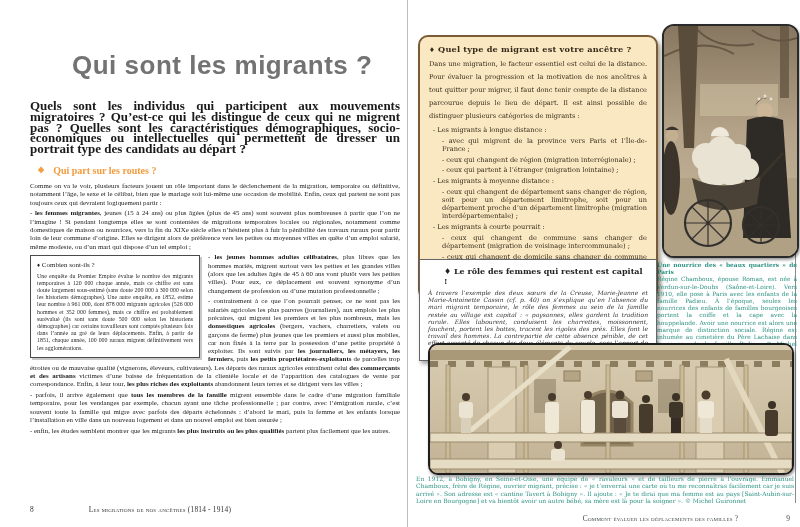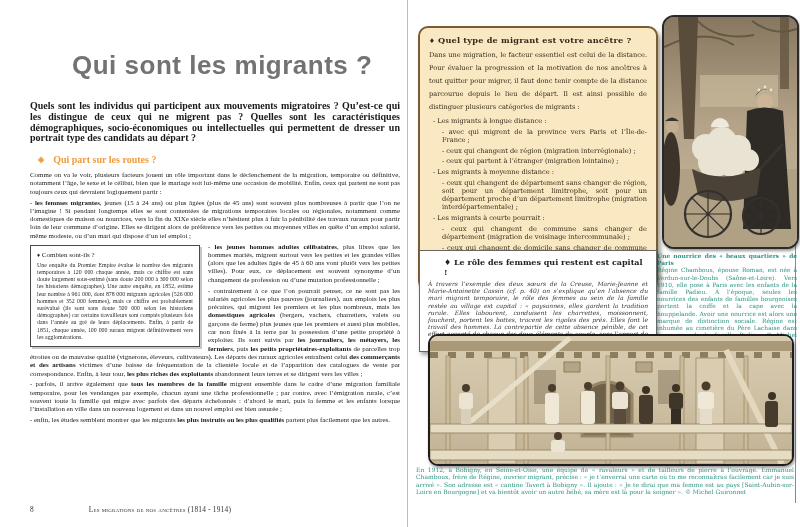--- a/index.html
+++ b/index.html
@@ -9,21 +9,21 @@
   }
   .divider{position:absolute;left:407px;top:0;width:1px;height:527px;background:#bdbdbd;}
   .page-edge{position:absolute;left:795px;top:55px;width:1px;height:448px;background:#8a8a8a;}
 
   
   #left{position:absolute;left:30px;top:0;width:370px;}
   .title{
     margin:50px 0 0 42px;font-family:"Liberation Sans",sans-serif;font-weight:bold;
     font-size:26px;color:#737373;letter-spacing:.5px;
   }
-  .intro{margin:20px 0 0;font-weight:bold;font-size:10px;line-height:10.8px;text-align:justify;}
+  .intro{margin:20px 0 0;font-weight:bold;font-size:13px;line-height:10.8px;text-align:justify;}
   .sectionhead{
     margin:10px 0 6px 8px;font-size:10px;color:#F29B3D;font-weight:bold;
     display:flex;align-items:center;gap:9px;
   }
   .sectionhead .diamond{font-size:8px;line-height:8px;}
   .bodytext{font-size:6.9px;line-height:8.3px;text-align:justify;}
   .bodytext p{margin:0 0 2.5px 0;}
   .sidebox{
     float:left;width:170px;box-sizing:border-box;background:#fff;
     border:1px solid #4a4a4a;box-shadow:2px 2px 0 #c8c8c8;
@@ -32,21 +32,21 @@
   .sidebox h4{margin:0 0 3px 0;font-size:7px;font-weight:normal;color:#222;}
   .sidebox h4 .sdia{font-size:6px;}
   .sidebox p{font-size:5.9px;line-height:7.2px;color:#2c2c2c;text-align:justify;margin:0;}
   .footer-left{
     position:absolute;left:0;top:505px;width:370px;font-size:7.4px;color:#333;
     display:flex;gap:55px;align-items:baseline;
   }
   .sc{font-variant:small-caps;letter-spacing:.2px;}
 
   
-  #right{position:absolute;left:414px;top:0;width:386px;height:383px;}
+  #right{position:absolute;left:414px;top:9px;width:386px;height:383px;}
   .box1{
     position:absolute;left:4px;top:26px;width:240px;box-sizing:border-box;
     background:#FAE8C2;border:2px solid #7A5B36;border-radius:10px;
     box-shadow:3px 4px 4px rgba(60,50,30,.45);
     padding:7px 9px 8px;font-family:"DejaVu Serif",serif;color:#352a1a;
   }
   .box1 h3{font-size:8.2px;margin:0 0 4px 0;font-weight:bold;letter-spacing:.2px;}
   .b1dia{font-size:6.5px;}
   .b1intro{font-size:6.6px;line-height:13px;margin:0 0 3px 0;text-align:justify;}
   .l1{font-size:6.6px;line-height:8.2px;margin:2.5px 0 0 4px;}
@@ -286,13 +286,17 @@
         <g>
             <circle cx="128" cy="100" r="4" fill="#4a3c2c"></circle>
             <rect x="121" y="104" width="14" height="12" rx="3" fill="#ece4d2"></rect>
           </g>
       </g>
     </svg>
   </div>
 
   <div class="caption2">En 1912, à Bobigny, en Seine-et-Oise, une équipe de « ravaleurs » et de tailleurs de pierre à l’ouvrage. Emmanuel Chamboux, frère de Régine, ouvrier migrant, précise : « je t’enverrai une carte où tu me reconnaîtras facilement car je suis arrivé ». Son adresse est « cantine Tavert à Bobigny ». Il ajoute : « Je te dirai que ma femme est au pays [Saint-Aubin-sur-Loire en Bourgogne] et va bientôt avoir un autre bébé, sa mère est là pour la soigner ». © Michel Guironnet</div>
 
+  <div class="footer-right">
+    <span class="sc">Comment évaluer les déplacements des familles ?</span>
+    <span>9</span>
+  </div>
 </div>
 
 </body></html>

